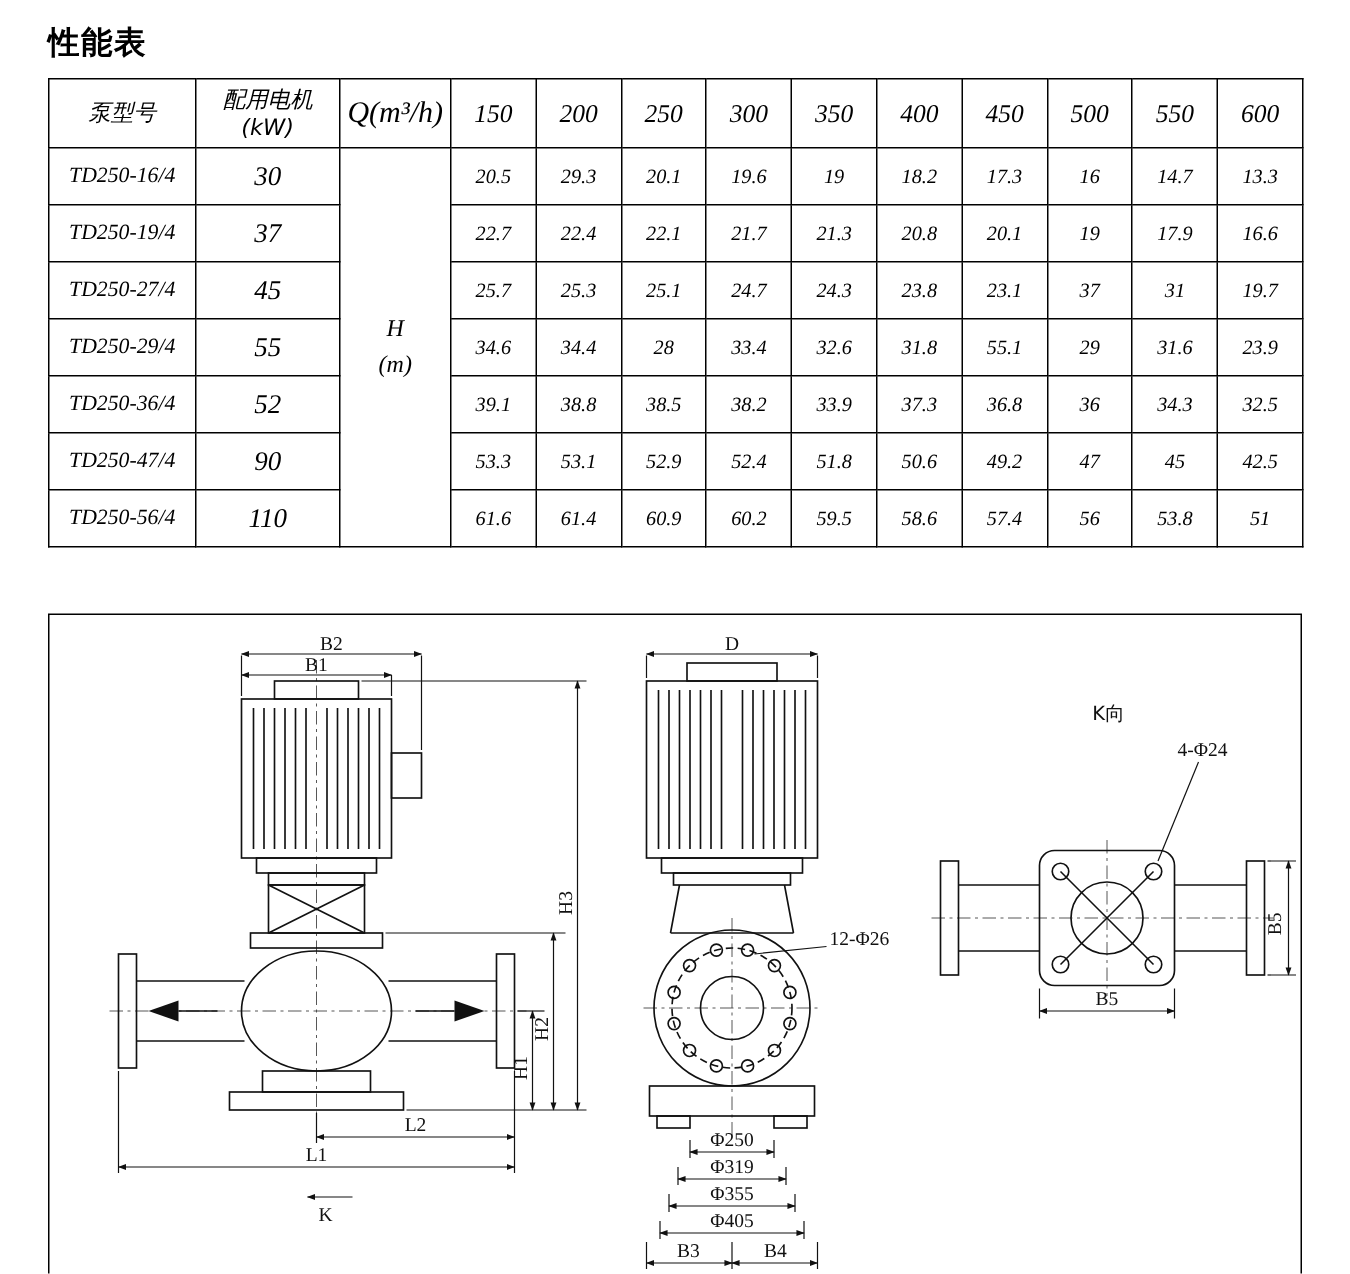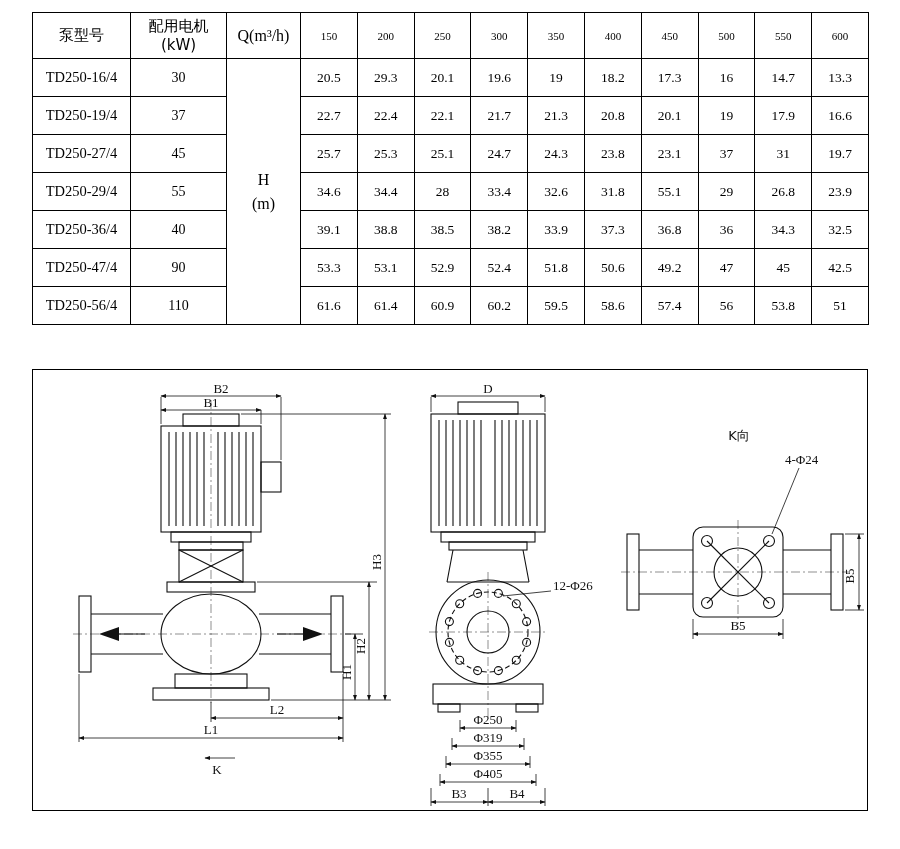--- a/index.html
+++ b/index.html
@@ -15,38 +15,39 @@
     font-family:"DejaVu Sans", sans-serif;
     font-weight:bold;
     font-size:21px;
     letter-spacing:1px;
     margin:2px 0 10px 0;
   }
   table.perf {
     width:836px;
     border-collapse:collapse;
     table-layout:fixed;
+    font-style:italic;
   }
   table.perf th, table.perf td {
     border:1px solid #000;
     text-align:center;
     vertical-align:middle;
     padding:0 2px;
   }
   thead th { font-weight:normal; height:46px; }
   .model-h, .power-h {
     font-family:"DejaVu Sans", sans-serif;
     font-size:15px;
   }
   .power-h { white-space:pre-line; line-height:1.25; }
-  .q-h { font-size:16px; }
-  .flow-col { font-size:11px; }
+  .q-h { font-size:20px; }
+  .flow-col { font-size:17px; }
   tbody td { height:38px; font-size:13.5px; }
   td.model-cell { font-size:14.5px; }
-  td.power-cell { font-size:14px; }
+  td.power-cell { font-size:18px; }
   td.head-unit-cell {
     font-size:16px;
     white-space:pre-line;
     line-height:1.5;
   }
   .drawing-box {
     margin-top:44px;
     width:836px;
     height:442px;
     border:1px solid #000;
@@ -59,20 +60,21 @@
     fill:#111;
     stroke:none;
   }
   svg text.cjk { font-family:"DejaVu Sans", sans-serif; font-size:13px; }
 </style>
 </head>
 <body>
 
 <div class="page">
 
+  <h1 class="title">性能表</h1>
 
   <table class="perf">
     <colgroup>
       <col style="width:98px">
         <col style="width:96px">
         <col style="width:74px">
       <col style="width:56.8px">
         <col style="width:56.8px">
         <col style="width:56.8px">
         <col style="width:56.8px">
@@ -152,26 +154,26 @@
           <td class="model-cell">TD250-29/4</td>
           <td class="power-cell">55</td>
           <td class="value-cell">34.6</td>
           <td class="value-cell">34.4</td>
           <td class="value-cell">28</td>
           <td class="value-cell">33.4</td>
           <td class="value-cell">32.6</td>
           <td class="value-cell">31.8</td>
           <td class="value-cell">55.1</td>
           <td class="value-cell">29</td>
-          <td class="value-cell">26.8</td>
+          <td class="value-cell">31.6</td>
           <td class="value-cell">23.9</td>
         </tr>
         <tr>
           <td class="model-cell">TD250-36/4</td>
-          <td class="power-cell">40</td>
+          <td class="power-cell">52</td>
           <td class="value-cell">39.1</td>
           <td class="value-cell">38.8</td>
           <td class="value-cell">38.5</td>
           <td class="value-cell">38.2</td>
           <td class="value-cell">33.9</td>
           <td class="value-cell">37.3</td>
           <td class="value-cell">36.8</td>
           <td class="value-cell">36</td>
           <td class="value-cell">34.3</td>
           <td class="value-cell">32.5</td>

